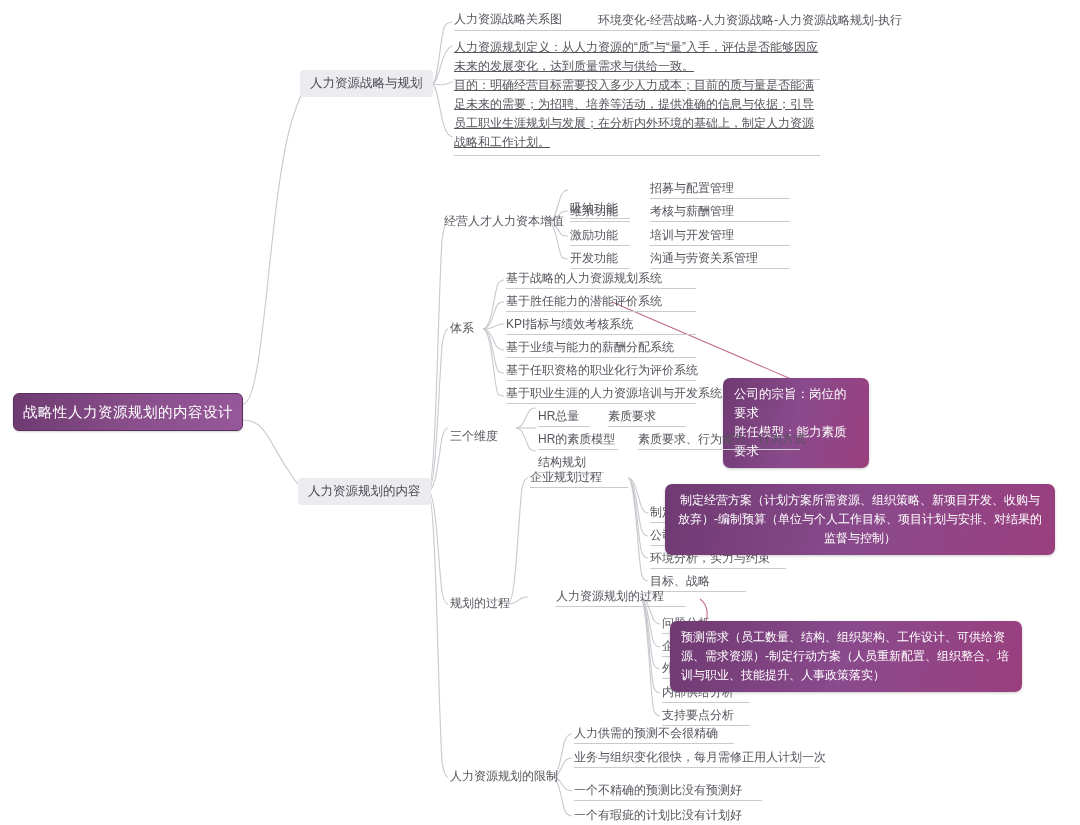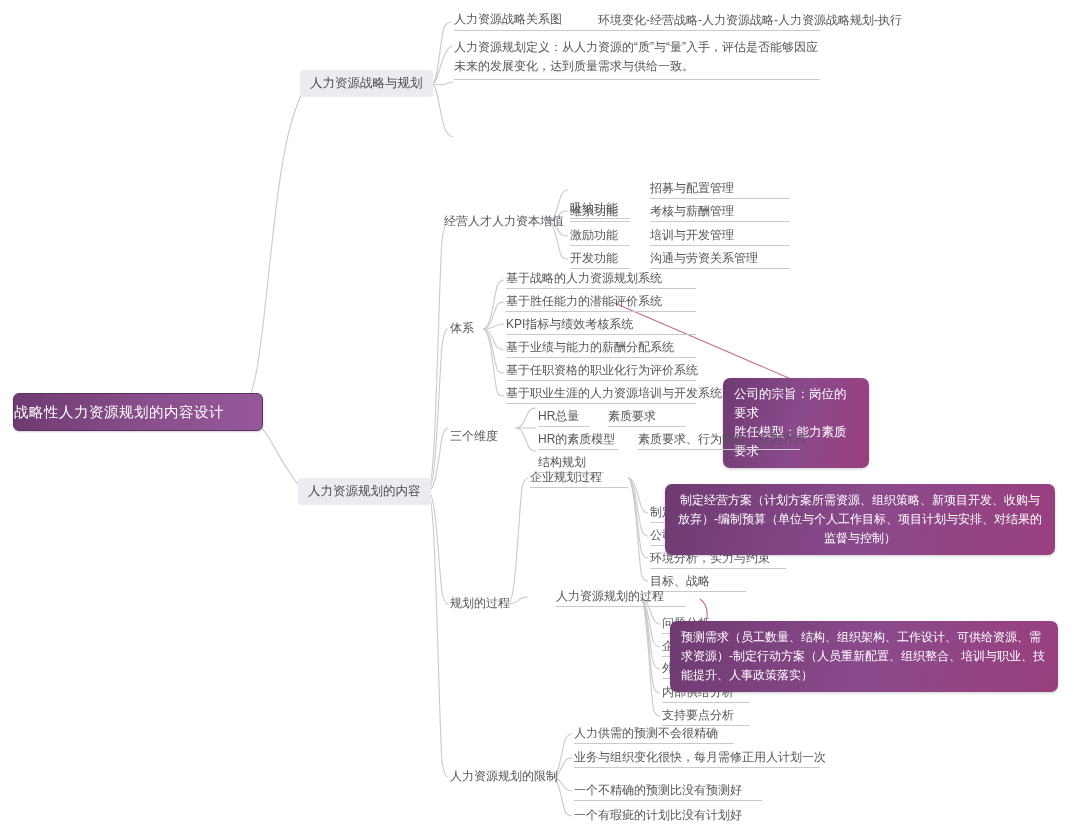--- a/index.html
+++ b/index.html
@@ -11,27 +11,27 @@
     overflow:hidden;
     color:#4a4a50;
   }
   #canvas{position:absolute;left:0;top:0;width:1080px;height:825px;}
   #svg-links{position:absolute;left:0;top:0;width:1080px;height:825px;pointer-events:none;}
 
   .node{position:absolute;box-sizing:border-box;}
 
   
   .root-node{
-    left:13px;top:393px;width:250px;height:38px;
+    left:13px;top:393px;width:230px;height:38px;
     background:linear-gradient(100deg,#6e3a70 0%,#8a4f8c 55%,#96589a 100%);
     border:1px solid #5d2f60;
     border-radius:6px;
     color:#ffffff;
     font-size:14.5px;
-    display:flex;align-items:center;
+    display:flex;align-items:center;justify-content:center;
     letter-spacing:.5px;
     box-shadow:0 1px 2px rgba(0,0,0,.18);
   }
 
   
   .pill{
     background:#ecebf0;
     border-radius:4px;
     color:#4c4c54;
     font-size:12.5px;
@@ -51,20 +51,21 @@
   .leaf.ul{border-bottom:1px solid #c9c9cf;}
 
   
   .para{
     font-size:12px;
     color:#55555c;
     line-height:19px;
     border-bottom:1px solid #c9c9cf;
     padding-bottom:3px;
     box-sizing:border-box;
+    text-decoration:underline;
   }
 
   
   .callout{
     background:linear-gradient(105deg,#6f3a72 0%,#8a4a8c 50%,#9a3f7e 100%);
     border-radius:7px;
     color:#ffffff;
     font-size:12px;
     line-height:19px;
     padding:7px 11px;
@@ -158,20 +159,23 @@
   </div>
   <div class="node mid" style="left:598px;top:12px;">
     <span>环境变化-经营战略-人力资源战略-人力资源战略规划-执行</span>
   </div>
   <div class="node" style="left:454px;top:30px;width:366px;height:1px;background:#c9c9cf;"></div>
 
   <div class="node para" style="left:454px;top:38px;width:366px;">
     <span>人力资源规划定义：从人力资源的“质”与“量”入手，评估是否能够因应未来的发展变化，达到质量需求与供给一致。</span>
   </div>
 
+  <div class="node para" style="left:454px;top:76px;width:366px;">
+    <span>目的：明确经营目标需要投入多少人力成本；目前的质与量是否能满足未来的需要；为招聘、培养等活动，提供准确的信息与依据；引导员工职业生涯规划与发展；在分析内外环境的基础上，制定人力资源战略和工作计划。</span>
+  </div>
 
 
   <div class="node pill" style="left:298px;top:478px;">
     <span>人力资源规划的内容</span>
   </div>
 
   <div class="node leaf" style="left:444px;top:214px;">
     <span>经营人才人力资本增值</span>
   </div>
 
@@ -289,21 +293,21 @@
   <div class="node leaf ul" style="left:662px;top:661px;width:74px;">
     <span>外部因素</span>
   </div>
   <div class="node leaf ul" style="left:662px;top:685px;width:88px;">
     <span>内部供给分析</span>
   </div>
   <div class="node leaf ul" style="left:662px;top:708px;width:88px;">
     <span>支持要点分析</span>
   </div>
 
-  <div class="node callout" style="left:670px;top:621px;width:388px;">
+  <div class="node callout" style="left:670px;top:621px;width:352px;">
     <span>预测需求（员工数量、结构、组织架构、工作设计、可供给资源、需求资源）-制定行动方案（人员重新配置、组织整合、培训与职业、技能提升、人事政策落实）</span>
   </div>
 
   <div class="node leaf" style="left:450px;top:769px;">
     <span>人力资源规划的限制</span>
   </div>
 
   <div class="node leaf ul" style="left:574px;top:726px;width:160px;">
     <span>人力供需的预测不会很精确</span>
   </div>

